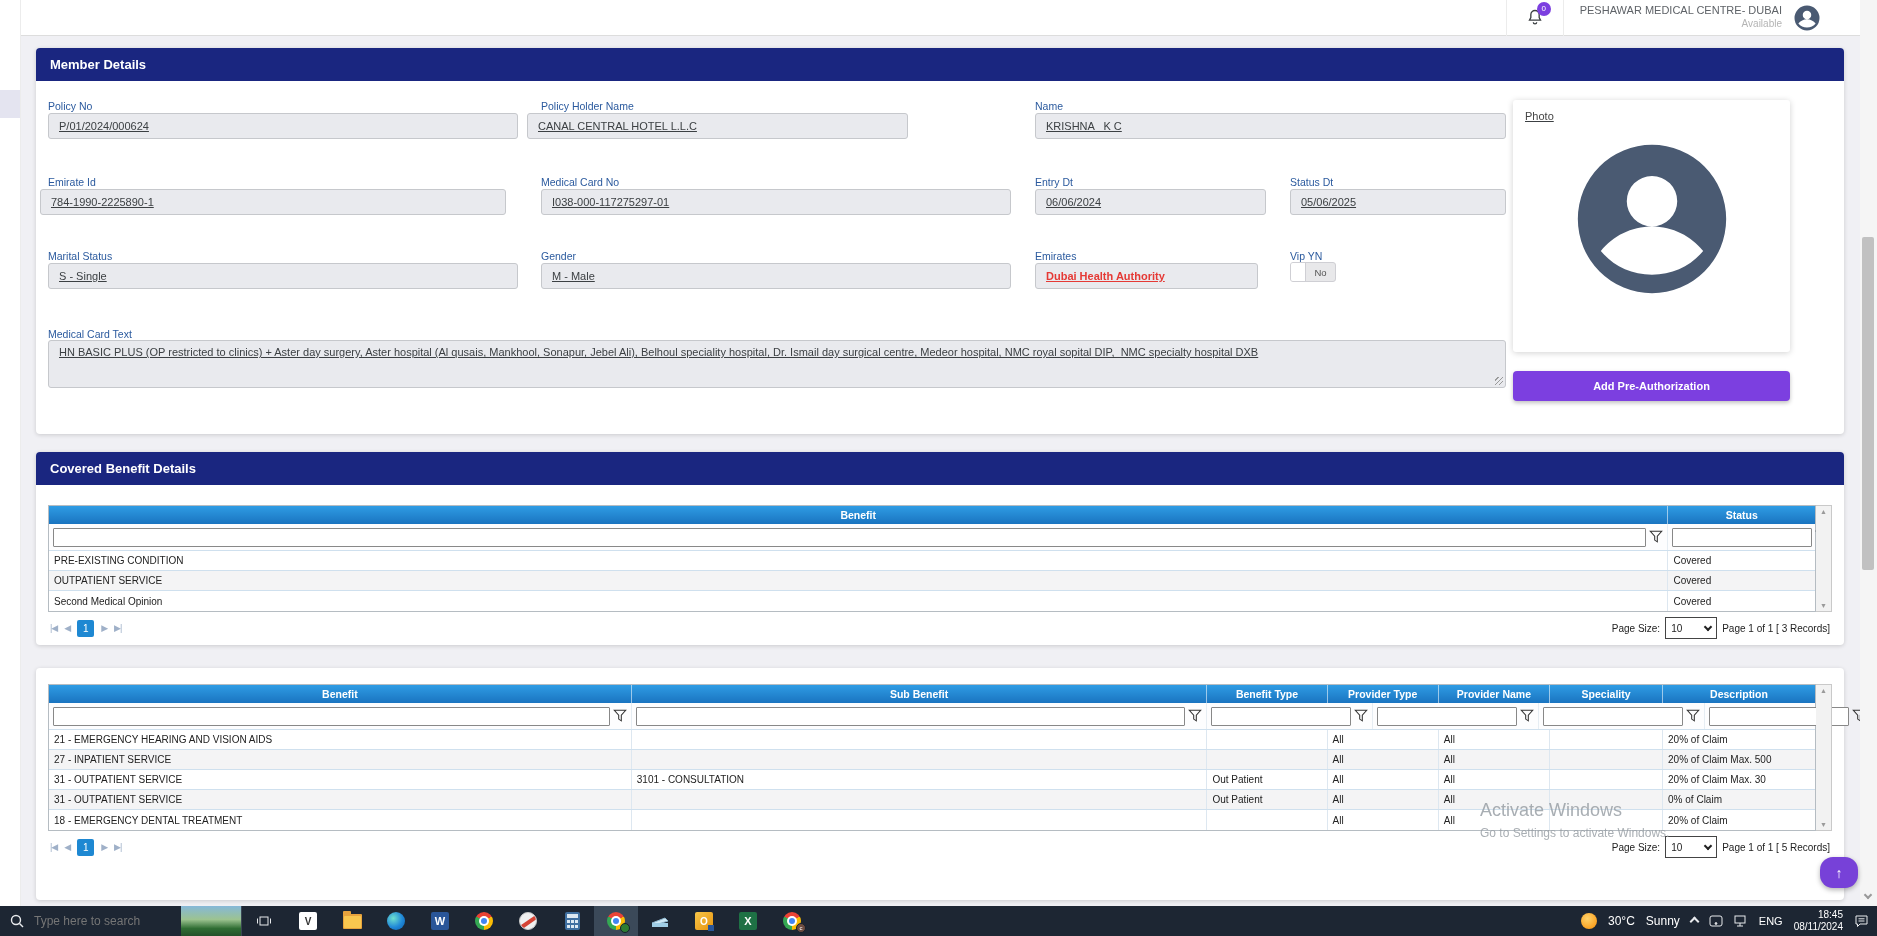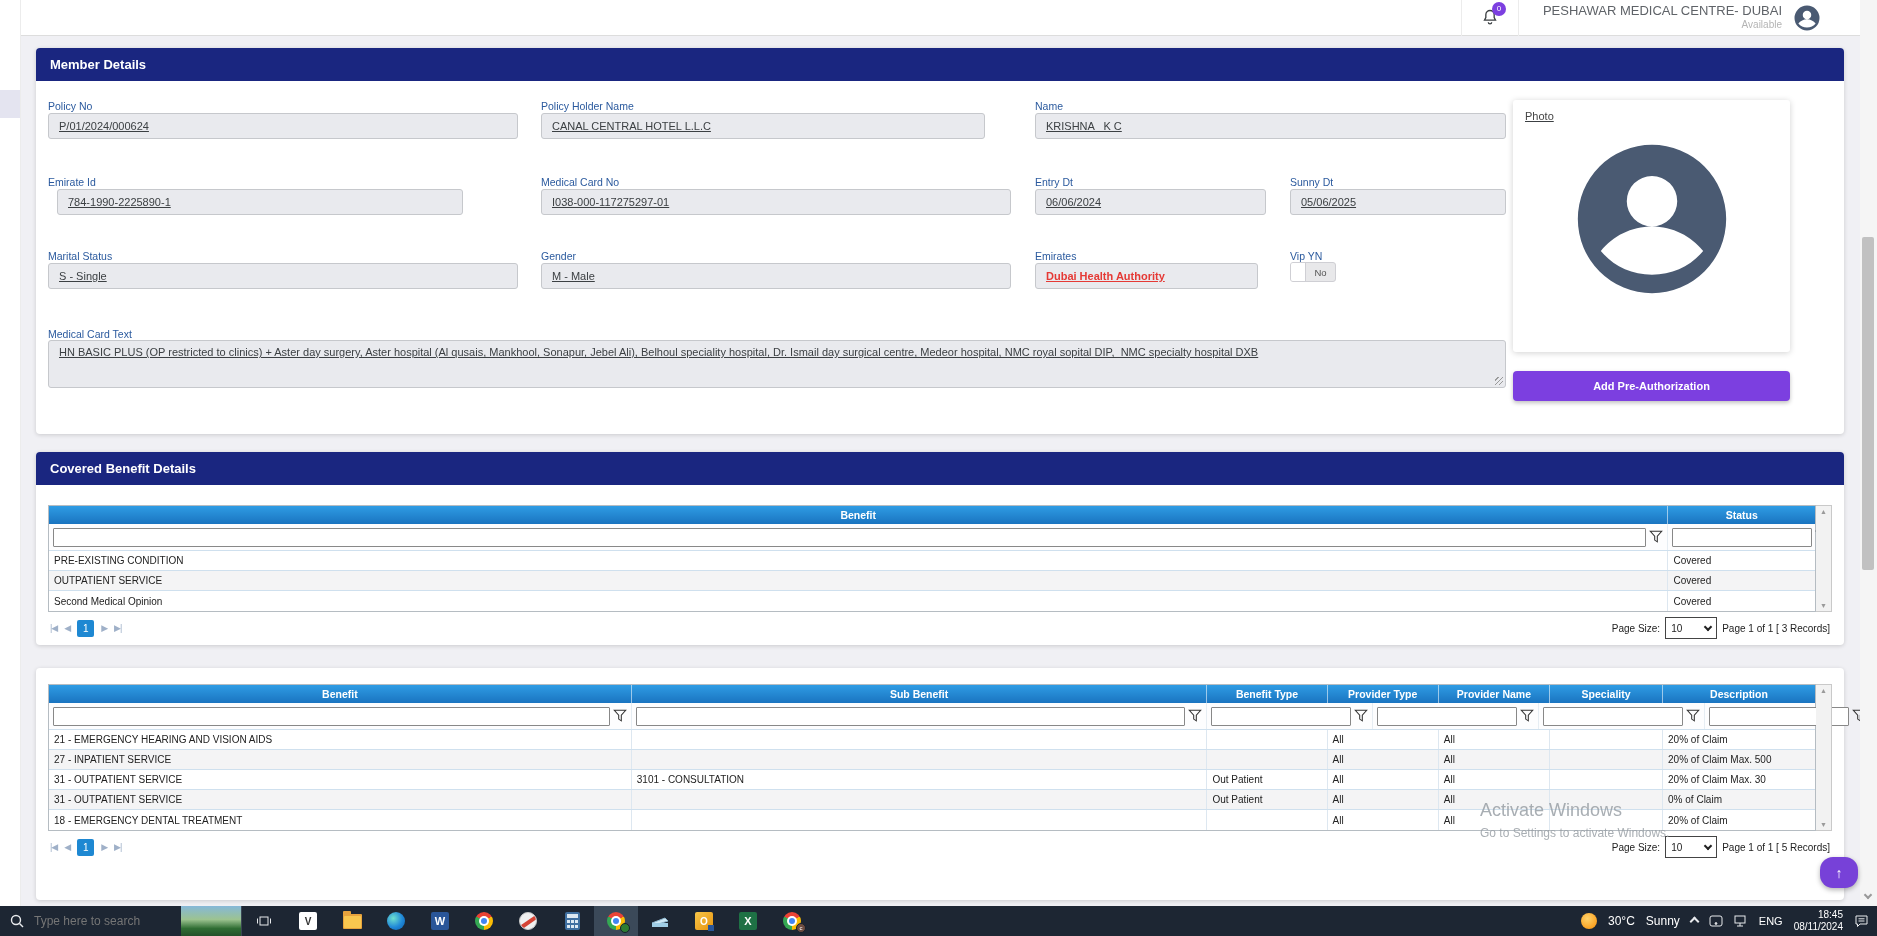--- a/index.html
+++ b/index.html
@@ -9,21 +9,21 @@
 
   
   .topbar{position:absolute;left:21px;top:0;width:1839px;height:36px;background:#fff;
           border-bottom:1px solid #ddd;display:flex;align-items:center;justify-content:flex-end;
           padding-right:38px;z-index:3;}
   .bell-cell{width:58px;height:36px;border-left:1px solid #ececec;border-right:1px solid #ececec;
              display:flex;align-items:center;justify-content:center;position:relative;cursor:pointer;}
   .bell-badge{position:absolute;top:2px;right:12px;width:14px;height:14px;border-radius:50%;
               background:#7c3fe0;color:#fff;font-size:8px;display:flex;align-items:center;justify-content:center;}
   .org-block{margin:0 10px 0 16px;text-align:right;line-height:1.25;}
-  .org-name{font-size:13px;color:#5f6368;margin-left:8px;}
+  .org-name{font-size:11px;color:#5f6368;}
   .org-status{font-size:10px;color:#b4b4b4;}
   .avatar{width:30px;height:30px;}
 
   
   .leftstrip{position:absolute;left:0;top:0;width:21px;height:906px;background:#fff;border-right:1px solid #ececec;z-index:2;}
   .leftstrip .hl{position:absolute;left:0;top:90px;width:100%;height:28px;background:#e4e4f0;}
   .vscroll{position:absolute;right:0;top:0;width:17px;height:906px;background:#f5f5f5;z-index:4;}
   .vthumb{position:absolute;left:2px;top:237px;width:12px;height:333px;background:#c1c1c1;border-radius:2px;}
   .varrow{position:absolute;left:5px;bottom:8px;width:6px;height:6px;border-left:2px solid #9a9a9a;border-bottom:2px solid #9a9a9a;transform:rotate(-45deg);}
 
@@ -174,35 +174,35 @@
     <div class="varrow"></div>
   </div>
 
   <div class="card member-card">
     <div class="card-head">Member Details</div>
 
     <div class="fld-label" style="left:12px;top:52px">Policy No</div>
     <div class="input" style="left:12px;top:65px;width:470px">P/01/2024/000624</div>
 
     <div class="fld-label" style="left:505px;top:52px">Policy Holder Name</div>
-    <div class="input" style="left:505px;top:65px;width:444px">CANAL CENTRAL HOTEL L.L.C</div>
+    <div class="input" style="left:491px;top:65px;width:381px">CANAL CENTRAL HOTEL L.L.C</div>
 
     <div class="fld-label" style="left:999px;top:52px">Name</div>
     <div class="input" style="left:999px;top:65px;width:471px">KRISHNA   K C</div>
 
     <div class="fld-label" style="left:12px;top:128px">Emirate Id</div>
-    <div class="input" style="left:21px;top:141px;width:406px">784-1990-2225890-1</div>
+    <div class="input" style="left:4px;top:141px;width:466px">784-1990-2225890-1</div>
 
     <div class="fld-label" style="left:505px;top:128px">Medical Card No</div>
     <div class="input" style="left:505px;top:141px;width:470px">I038-000-117275297-01</div>
 
     <div class="fld-label" style="left:999px;top:128px">Entry Dt</div>
     <div class="input" style="left:999px;top:141px;width:231px">06/06/2024</div>
 
-    <div class="fld-label" style="left:1254px;top:128px">Sunny Dt</div>
+    <div class="fld-label" style="left:1254px;top:128px">Status Dt</div>
     <div class="input" style="left:1254px;top:141px;width:216px">05/06/2025</div>
 
     <div class="fld-label" style="left:12px;top:202px">Marital Status</div>
     <div class="input" style="left:12px;top:215px;width:470px">S - Single</div>
 
     <div class="fld-label" style="left:505px;top:202px">Gender</div>
     <div class="input" style="left:505px;top:215px;width:470px">M - Male</div>
 
     <div class="fld-label" style="left:999px;top:202px">Emirates</div>
     <div class="input red-val" style="left:999px;top:215px;width:223px">Dubai Health Authority</div>

